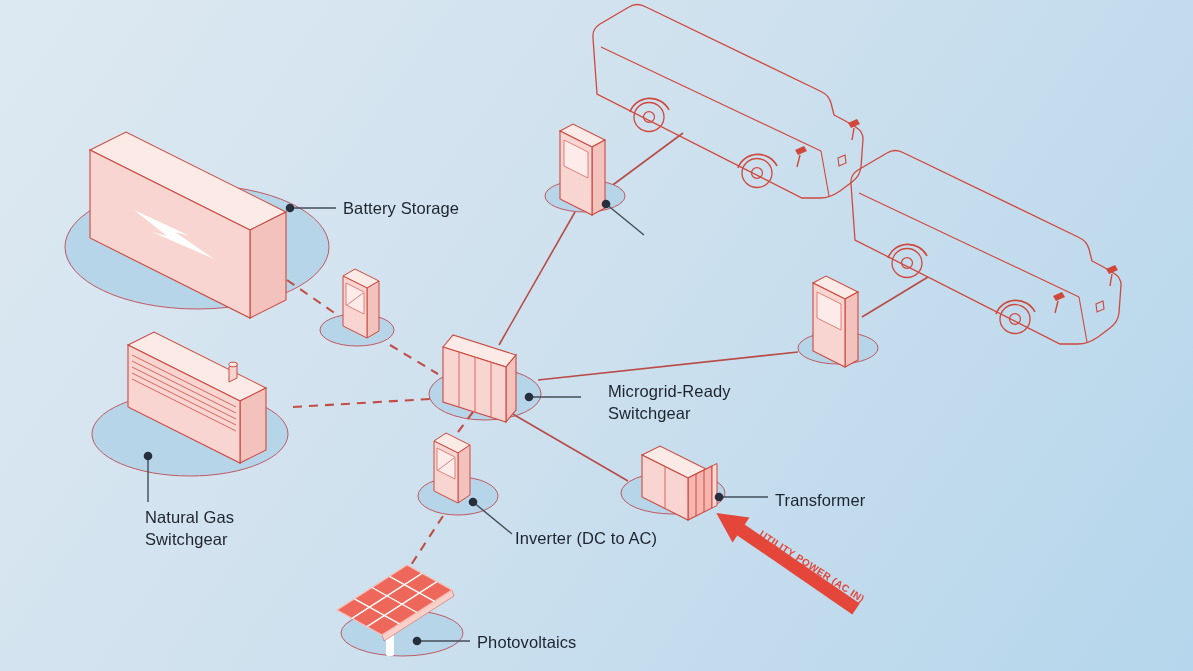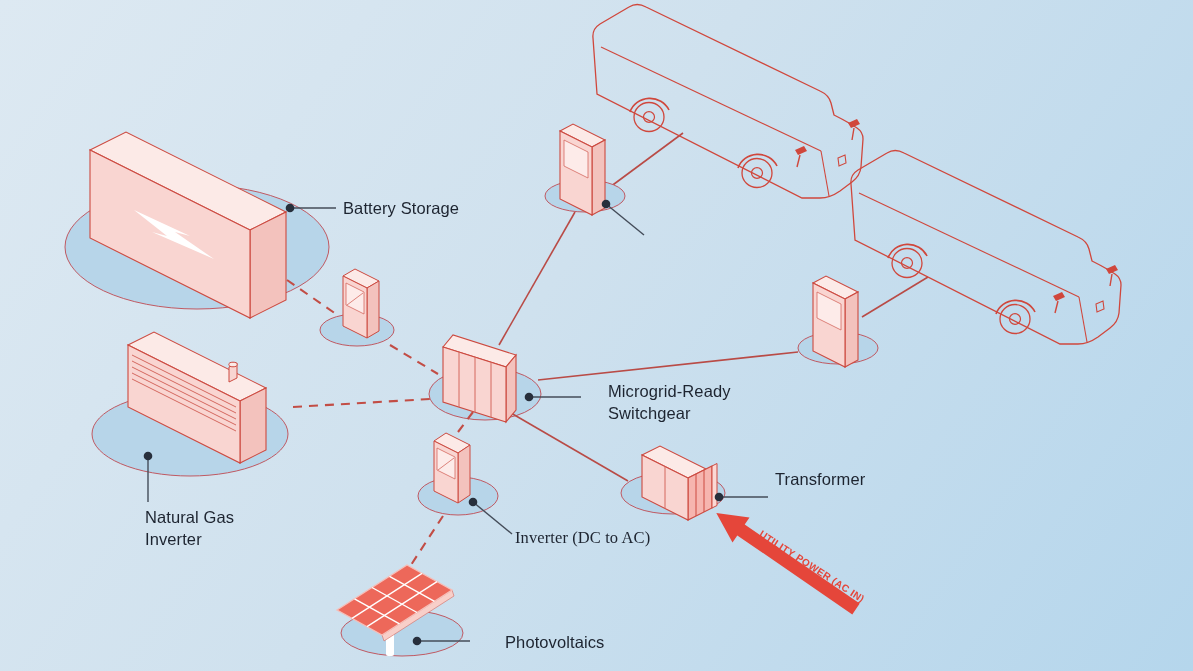--- a/index.html
+++ b/index.html
@@ -180,28 +180,28 @@
     <circle cx="148" cy="456" r="4.3"></circle>
   </g>
 </svg>
 
   <div class="label" style="left:343px;top:197px;">
     <span>Battery Storage</span>
   </div>
   <div class="label wrap" style="left:588px;top:380px;width:140px;margin-left:20px;">
     <span>Microgrid-Ready Switchgear</span>
   </div>
-  <div class="label" style="left:775px;top:468px;">
+  <div class="label" style="left:775px;top:489px;">
     <span>Transformer</span>
   </div>
-  <div class="label" style="left:515px;top:527px;font-family:Liberation Serif, serif;">
+  <div class="label" style="left:515px;top:527px;">
     <span>Inverter (DC to AC)</span>
   </div>
-  <div class="label" style="left:477px;top:631px;margin-left:28px;">
+  <div class="label" style="left:477px;top:631px;">
     <span>Photovoltaics</span>
   </div>
   <div class="label wrap" style="left:145px;top:506px;width:105px;">
-    <span>Natural Gas Inverter</span>
+    <span>Natural Gas Switchgear</span>
   </div>
   <div class="label rot" style="left:766px;top:524px;">
     <span>UTILITY POWER (AC IN)</span>
   </div>
 </div>
 
 </body></html>

